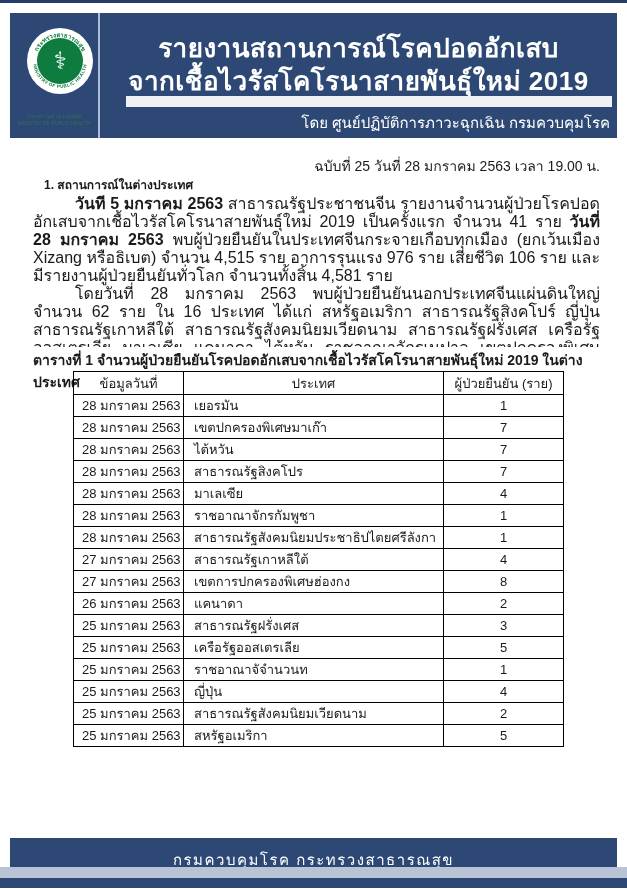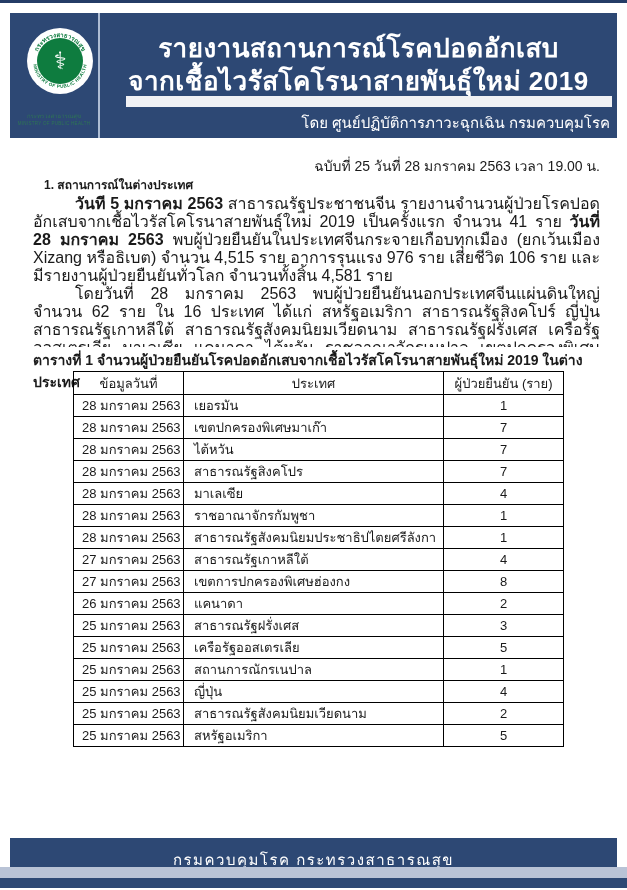--- a/index.html
+++ b/index.html
@@ -167,21 +167,21 @@
         <td class="cell-country">สาธารณรัฐฝรั่งเศส</td>
         <td class="cell-cases">3</td>
       </tr>
       <tr>
         <td class="cell-date">25 มกราคม 2563</td>
         <td class="cell-country">เครือรัฐออสเตรเลีย</td>
         <td class="cell-cases">5</td>
       </tr>
       <tr>
         <td class="cell-date">25 มกราคม 2563</td>
-        <td class="cell-country">สถานการณักรเนปาล</td>
+        <td class="cell-country">ราชอาณาจัจำนวนท</td>
         <td class="cell-cases">1</td>
       </tr>
       <tr>
         <td class="cell-date">25 มกราคม 2563</td>
         <td class="cell-country">ญี่ปุ่น</td>
         <td class="cell-cases">4</td>
       </tr>
       <tr>
         <td class="cell-date">25 มกราคม 2563</td>
         <td class="cell-country">สาธารณรัฐสังคมนิยมเวียดนาม</td>

